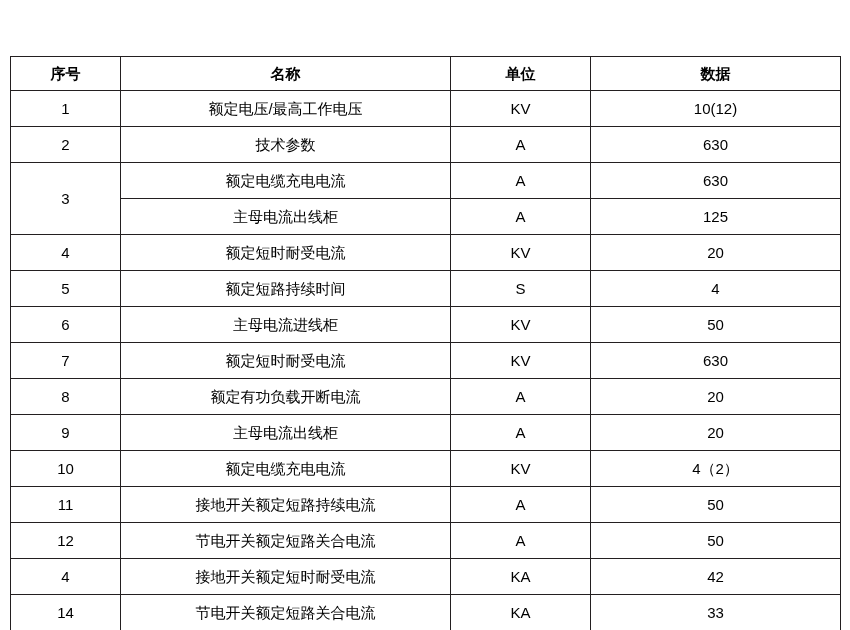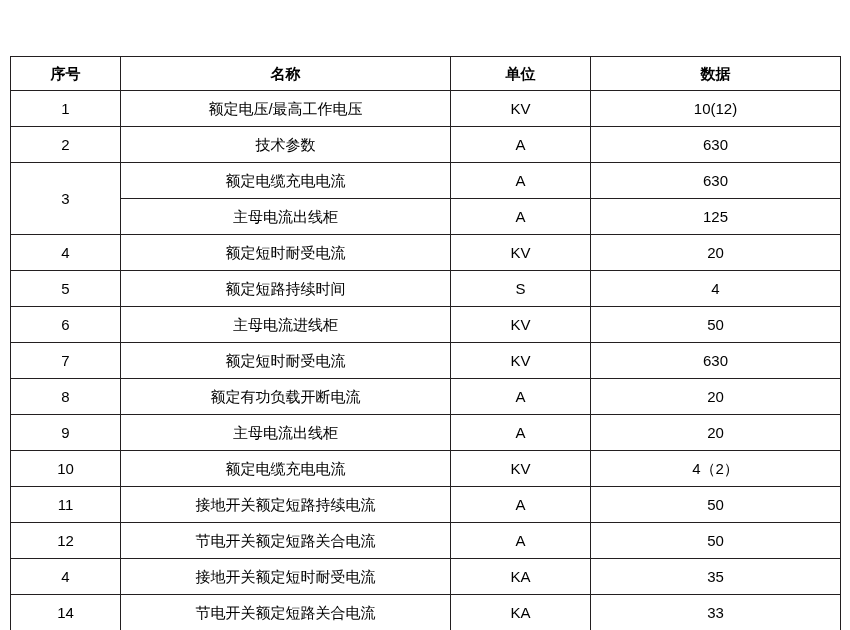--- a/index.html
+++ b/index.html
@@ -210,21 +210,21 @@
           <td>12</td>
           <td>节电开关额定短路关合电流</td>
           <td>A</td>
           <td>50</td>
         </tr>
 
         <tr>
           <td>4</td>
           <td>接地开关额定短时耐受电流</td>
           <td>KA</td>
-          <td>35</td>
+          <td>42</td>
         </tr>
 
         <tr>
           <td>14</td>
           <td>节电开关额定短路关合电流</td>
           <td>KA</td>
           <td>33</td>
         </tr>
       </tbody>
     </table>

